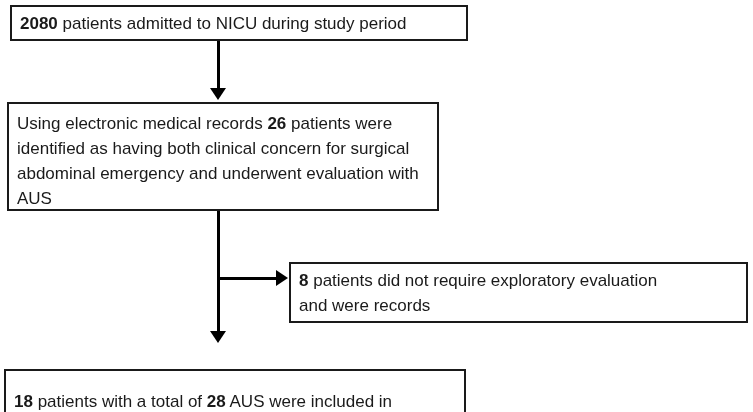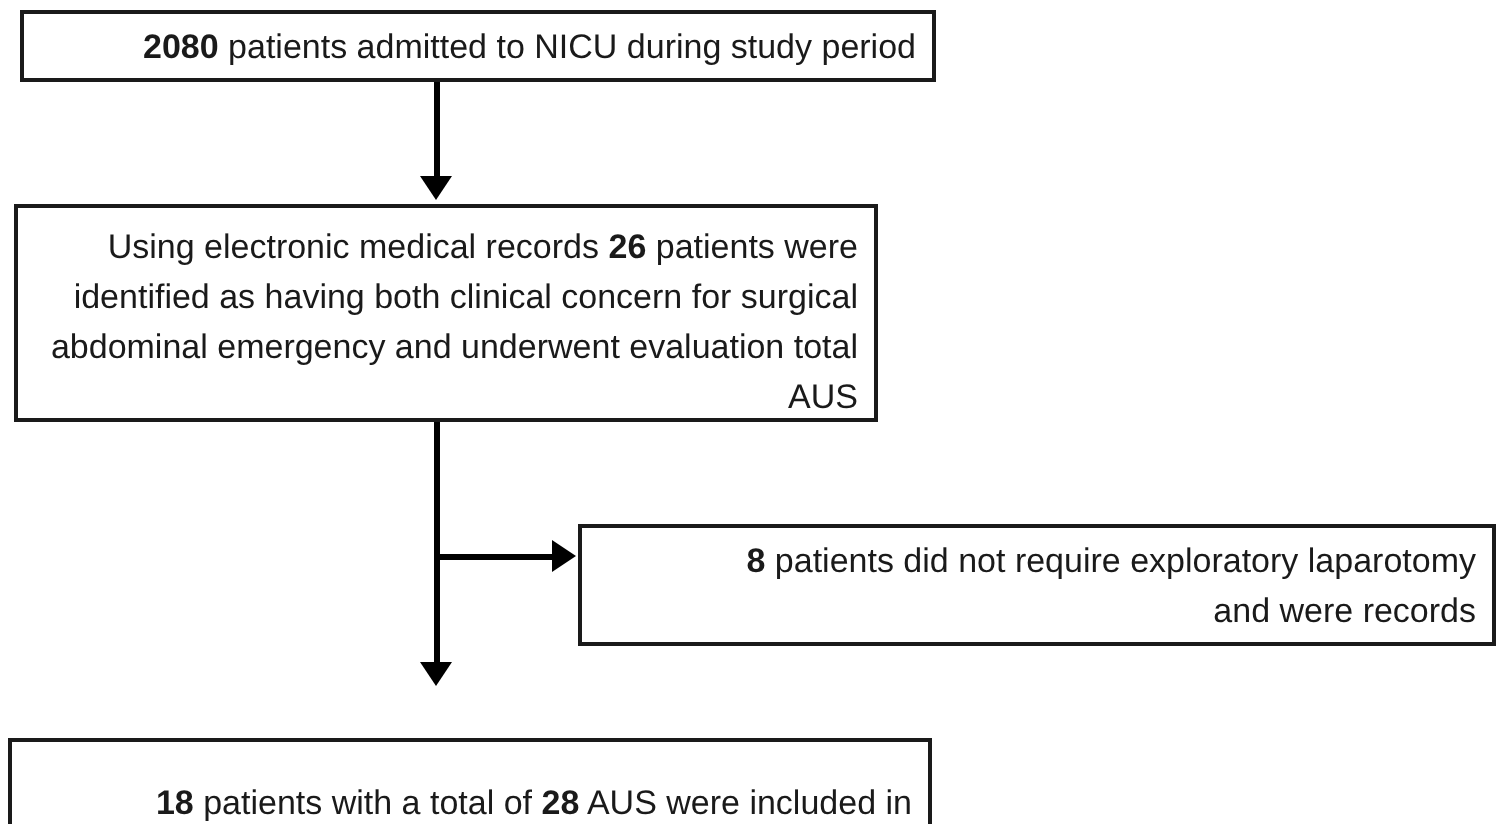--- a/index.html
+++ b/index.html
@@ -20,21 +20,20 @@
     position: absolute;
     box-sizing: border-box;
     border: 2px solid var(--border, #1a1a1a);
     background: var(--bg, #ffffff);
     font-size: 17px;
     line-height: 25px;
     padding: 4px 8px;
     display: flex;
     flex-direction: column;
     justify-content: center;
-    text-align: right;
   }
   .flow-box .line {
     white-space: nowrap;
   }
   .flow-box .seg-bold {
     font-weight: bold;
   }
   .arrow-line {
     position: absolute;
     background: var(--arrow, #000000);
@@ -64,32 +63,32 @@
   <div class="flow-box" style="left:10px; top:5px; width:458px; height:36px;">
       <div class="line"><span class="seg-bold">2080</span><span> patients admitted to NICU during study period</span></div>
     </div>
 
   <div class="arrow-line" style="left:217px; top:41px; width:3px; height:48px;"></div>
   <div class="arrow-head-down" style="left:210px; top:88px;"></div>
 
   <div class="flow-box" style="left:7px; top:102px; width:432px; height:109px; justify-content:flex-start; padding-top:7px;">
       <div class="line"><span>Using electronic medical records </span><span class="seg-bold">26</span><span> patients were</span></div>
       <div class="line"><span>identified as having both clinical concern for surgical</span></div>
-      <div class="line"><span>abdominal emergency and underwent evaluation total</span></div>
+      <div class="line"><span>abdominal emergency and underwent evaluation with</span></div>
       <div class="line"><span>AUS</span></div>
     </div>
 
   <div class="arrow-line" style="left:217px; top:211px; width:3px; height:121px;"></div>
   <div class="arrow-head-down" style="left:210px; top:331px;"></div>
 
   <div class="arrow-line" style="left:218px; top:277px; width:58px; height:3px;"></div>
   <div class="arrow-head-right" style="left:276px; top:270px;"></div>
 
   <div class="flow-box" style="left:289px; top:262px; width:459px; height:61px;">
-      <div class="line"><span class="seg-bold">8</span><span> patients did not require exploratory laparotomy</span></div>
+      <div class="line"><span class="seg-bold">8</span><span> patients did not require exploratory evaluation</span></div>
       <div class="line"><span>and were records</span></div>
     </div>
 
   <div class="flow-box" style="left:4px; top:344px; width:462px; height:65px;margin-top:25px;">
       <div class="line"><span class="seg-bold">18</span><span> patients with a total of </span><span class="seg-bold">28</span><span> AUS were included in</span></div>
     </div>
 
 </div>
 
 </body></html>

